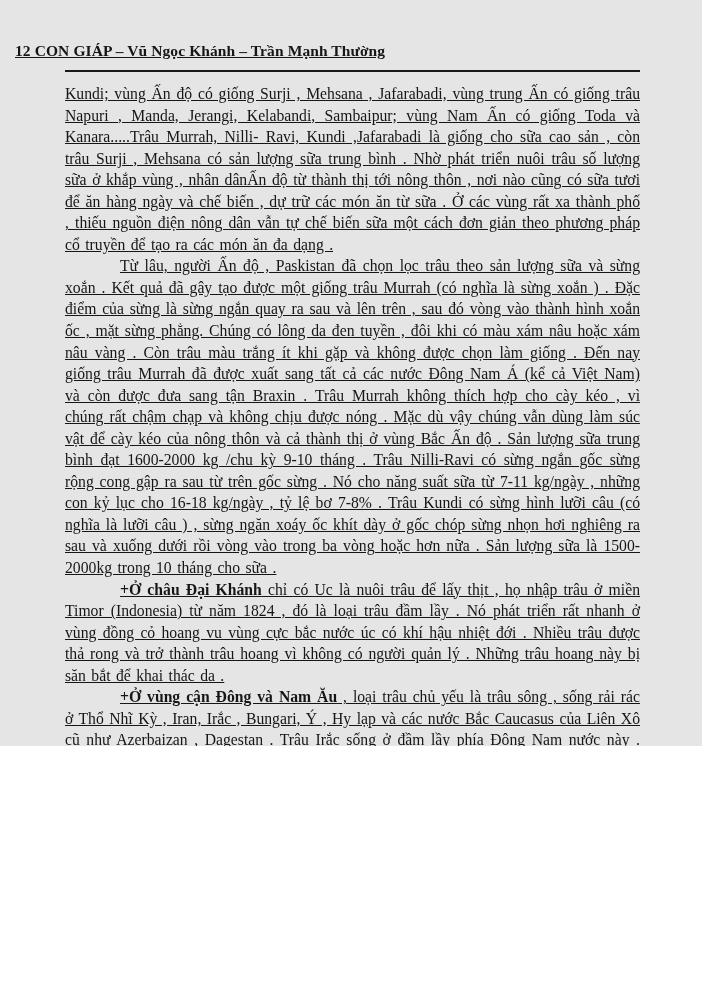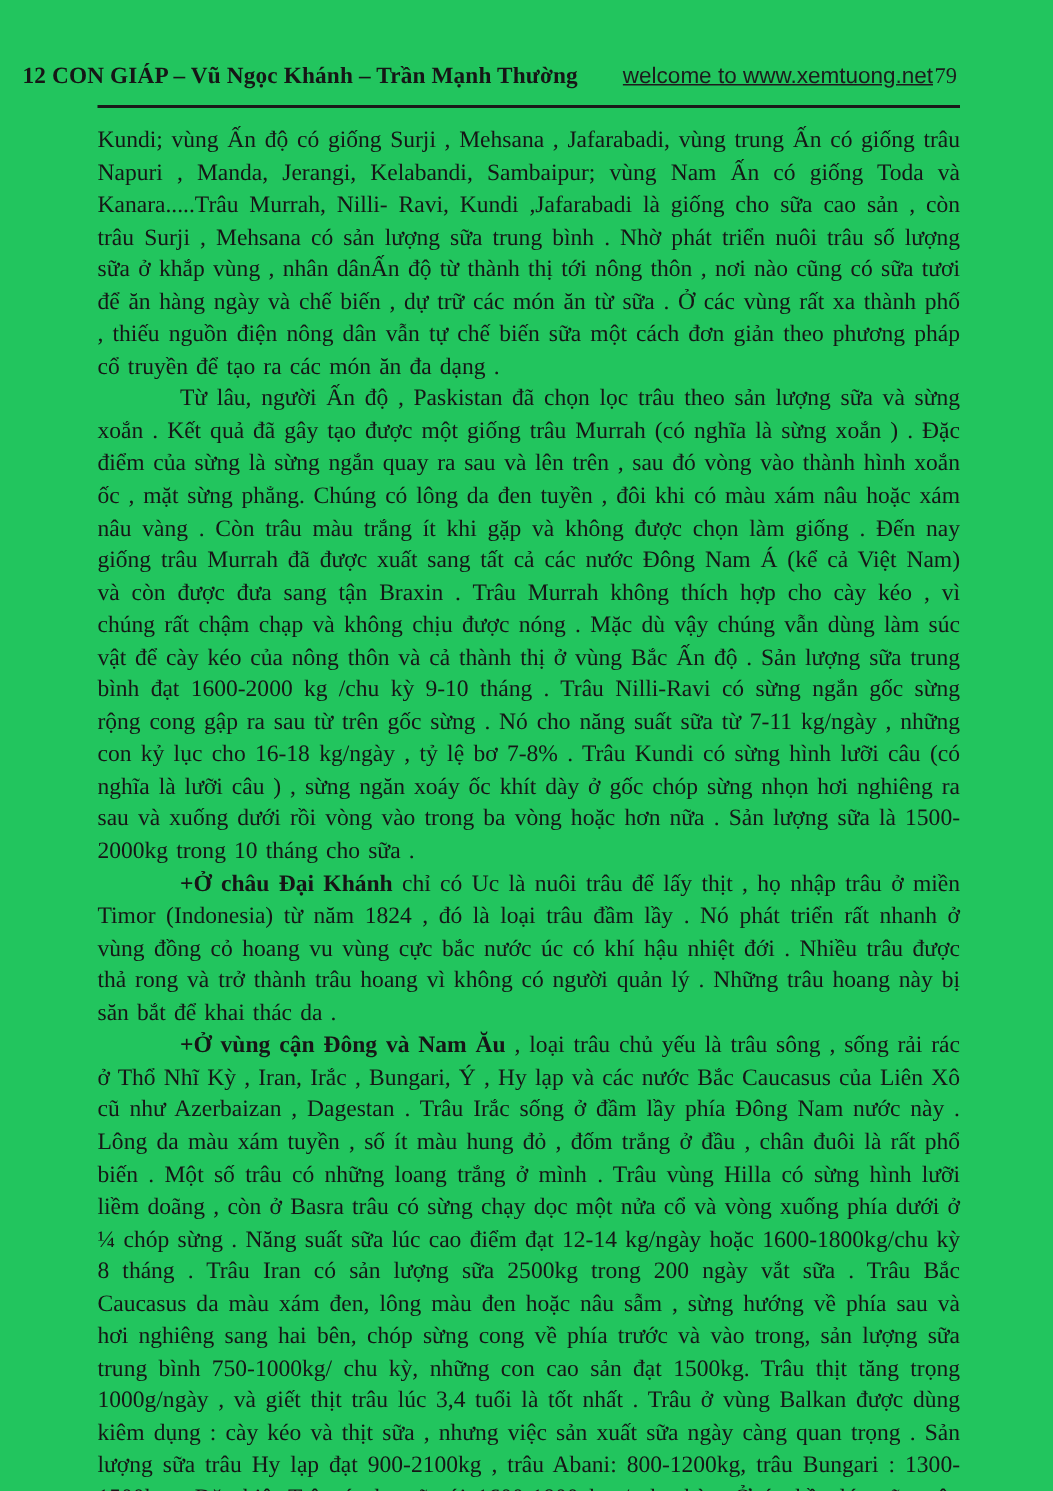--- a/index.html
+++ b/index.html
@@ -3,25 +3,26 @@
 <meta charset="utf-8">
 <style>
   html, body {
     margin: 0;
     padding: 0;
     background: #ffffff;
   }
   .page {
     position: relative;
     width: 702px;
-    height: 994px;
-    background: #22c55e;
+    height: 746px;
+    background: #e5e5e5;
     color: #161616;
     overflow: hidden;
     font-family: "Liberation Serif", serif;
+    text-decoration: underline;
   }
   .header {
     display: flex;
     align-items: baseline;
     justify-content: space-between;
     padding: 42px 64px 0 15px;
   }
   .header-title {
     font-weight: bold;
     font-size: 15.5px;
@@ -69,23 +70,20 @@
     font-weight: bold;
   }
 </style>
 </head>
 <body>
 
 <div class="page">
 
   <div class="header">
     <span class="header-title">12 CON GIÁP – Vũ Ngọc Khánh – Trần Mạnh Thường</span>
-    <span class="header-right">
-      <a class="website-link">welcome to www.xemtuong.net</a><span class="page-number">79</span>
-    </span>
   </div>
 
   <hr class="header-rule">
 
   <div class="content">
 
     <p><b></b><span>Kundi; vùng Ấn độ có giống Surji , Mehsana , Jafarabadi, vùng trung Ấn có giống trâu Napuri , Manda, Jerangi, Kelabandi, Sambaipur; vùng Nam Ấn có giống Toda và Kanara.....Trâu Murrah, Nilli- Ravi, Kundi ,Jafarabadi là giống cho sữa cao sản , còn trâu Surji , Mehsana có sản lượng sữa trung bình . Nhờ phát triển nuôi trâu số lượng sữa ở khắp vùng , nhân dânẤn độ từ thành thị tới nông thôn , nơi nào cũng có sữa tươi để ăn hàng ngày và chế biến , dự trữ các món ăn từ sữa . Ở các vùng rất xa thành phố , thiếu nguồn điện nông dân vẫn tự chế biến sữa một cách đơn giản theo phương pháp cổ truyền để tạo ra các món ăn đa dạng .</span></p>
 
     <p class="indent"><b></b><span>Từ lâu, người Ấn độ , Paskistan đã chọn lọc trâu theo sản lượng sữa và sừng xoắn . Kết quả đã gây tạo được một giống trâu Murrah (có nghĩa là sừng xoắn ) . Đặc điểm của sừng là sừng ngắn quay ra sau và lên trên , sau đó vòng vào thành hình xoắn ốc , mặt sừng phẳng. Chúng có lông da đen tuyền , đôi khi có màu xám nâu hoặc xám nâu vàng . Còn trâu màu trắng ít khi gặp và không được chọn làm giống . Đến nay giống trâu Murrah đã được xuất sang tất cả các nước Đông Nam Á (kể cả Việt Nam) và còn được đưa sang tận Braxin . Trâu Murrah không thích hợp cho cày kéo , vì chúng rất chậm chạp và không chịu được nóng . Mặc dù vậy chúng vẫn dùng làm súc vật để cày kéo của nông thôn và cả thành thị ở vùng Bắc Ấn độ  . Sản lượng sữa trung bình đạt 1600-2000 kg /chu kỳ 9-10 tháng . Trâu Nilli-Ravi có sừng ngắn gốc sừng rộng cong gập ra sau từ trên gốc sừng . Nó cho năng suất sữa từ 7-11 kg/ngày , những con kỷ lục cho 16-18 kg/ngày , tỷ lệ bơ 7-8% . Trâu Kundi có sừng hình lưỡi câu (có nghĩa là lưỡi câu ) , sừng ngăn xoáy ốc khít dày ở gốc chóp sừng nhọn hơi nghiêng ra sau và xuống dưới rồi vòng vào trong ba vòng hoặc hơn nữa . Sản lượng sữa là 1500-2000kg trong 10 tháng cho sữa .</span></p>
 

